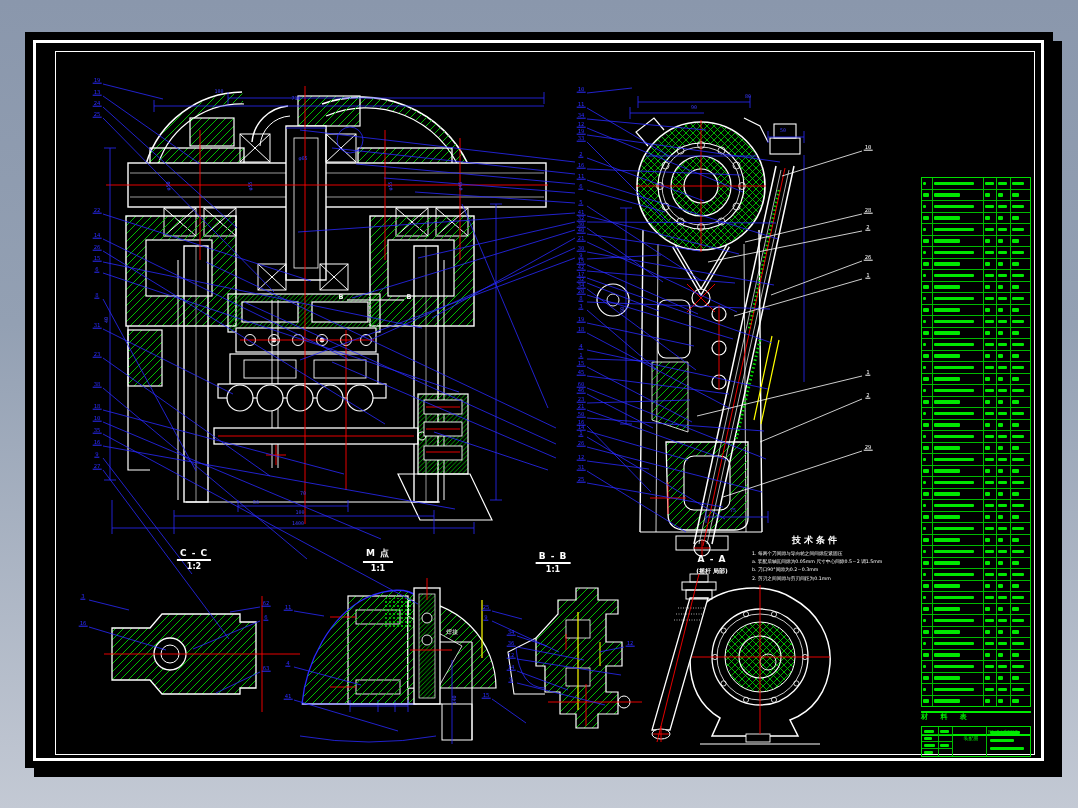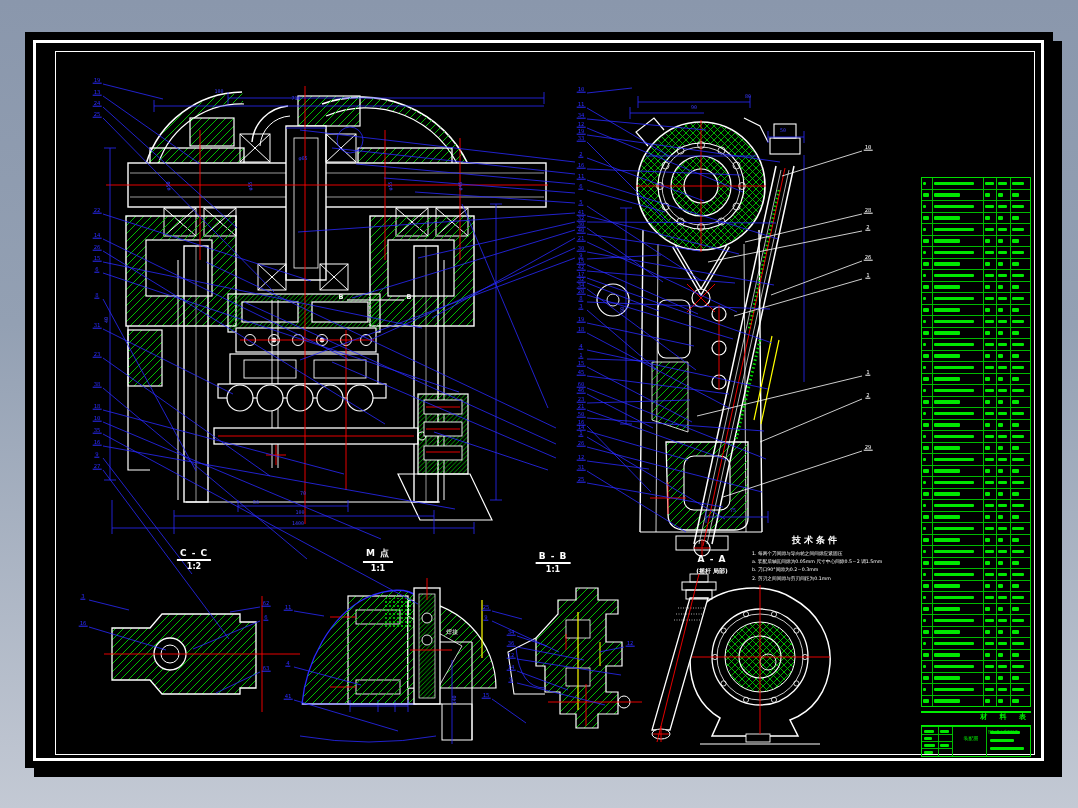--- a/index.html
+++ b/index.html
@@ -22,23 +22,23 @@
   .tech{position:absolute;left:752px;top:534px;width:182px;color:#fff}
   .tech h4{margin:0 0 3px 40px;font:700 9px "DejaVu Sans",sans-serif;letter-spacing:3px}
   .tech p{margin:0;font:4.7px/1.75 "DejaVu Sans",sans-serif;white-space:nowrap}
   .weld{position:absolute;left:446px;top:628px;font:6px "DejaVu Sans",sans-serif;color:#fff}
   #ptable{position:absolute;left:921px;top:177px;width:110px;height:530px;border:1.5px solid #00dd00;box-sizing:border-box;display:flex;flex-direction:column}
   #ptable .prow{flex:1;display:flex;border-bottom:1px solid #00bb00;box-sizing:border-box}
   #ptable .prow:last-child{border-bottom:none}
   #ptable .pcell{border-right:1px solid #00bb00;box-sizing:border-box;display:flex;align-items:center;overflow:hidden}
   #ptable .pcell:last-child{border-right:none}
   #ptable .bar{height:3.5px;background:#00e800;margin-left:1px;border-radius:1px}
-  #theader{position:absolute;left:921px;top:711px;width:110px;height:16px;box-sizing:border-box;
+  #theader{position:absolute;left:921px;top:711px;width:110px;height:25px;box-sizing:border-box;
            border-top:2.5px solid #00ee00;border-bottom:2.5px solid #00ee00;
-           color:#00ee00;font:700 7px/8px "DejaVu Sans",sans-serif;text-align:right;letter-spacing:5px}
+           color:#00ee00;font:700 7px/8px "DejaVu Sans",sans-serif;text-align:left;letter-spacing:5px}
   #tblock{position:absolute;left:921px;top:726px;width:110px;height:31px;border:1.5px solid #00dd00;box-sizing:border-box}
   #tblock .v{position:absolute;top:0;bottom:0;width:1px;background:#00bb00}
   #tblock .h{position:absolute;left:0;width:30px;height:1px;background:#00bb00}
   #tblock .name{position:absolute;left:34px;top:8px;width:30px;text-align:center;color:#00ee00;font:5px "DejaVu Sans",sans-serif}
   #tblock .note{position:absolute;left:66px;top:2px;width:42px;color:#00ee00;font:3.8px/1.5 "DejaVu Sans",sans-serif;overflow:hidden}
   .gbar{position:absolute;height:3px;background:#00e800;border-radius:1px}
 </style>
 </head>
 <body>
 

